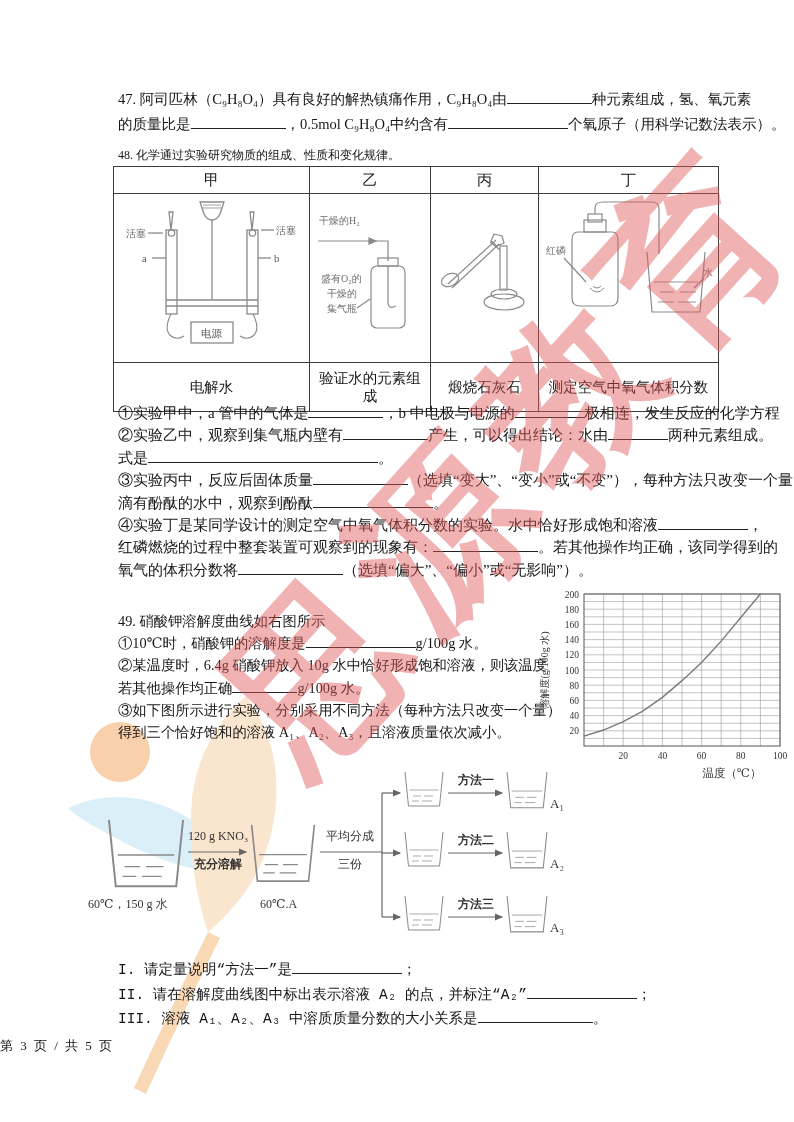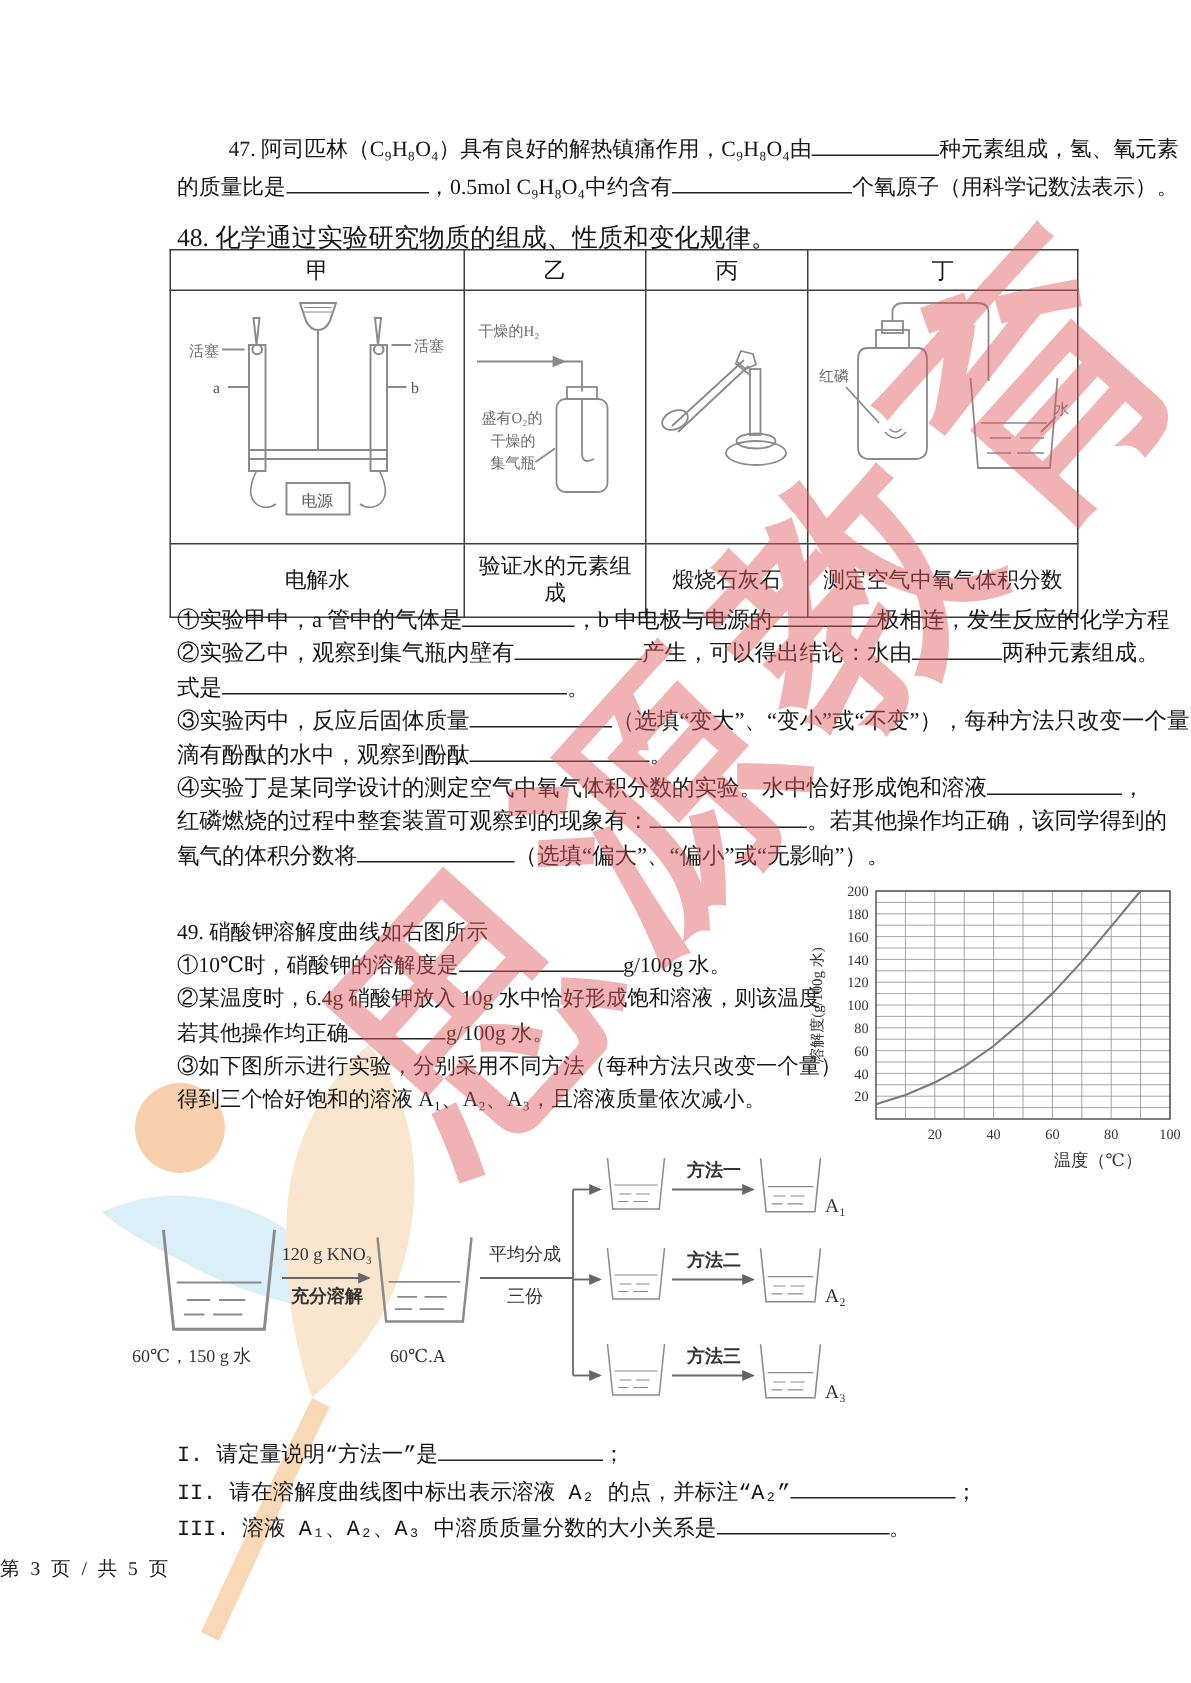--- a/index.html
+++ b/index.html
@@ -4,22 +4,22 @@
 <style>
   html,body{margin:0;padding:0;background:#ffffff;}
   .page{position:relative;width:794px;height:1122px;background:#fff;overflow:hidden;
         font-family:"Liberation Serif","DejaVu Serif",serif;color:#161616;}
   .abs{position:absolute;}
   .content{z-index:2;}
   .line{white-space:nowrap;}
   .blank{display:inline-block;border-bottom:1.2px solid #222;height:13px;}
   
   #q47{left:118px;top:90px;font-size:14.5px;}
-  #q47 .line{height:25px;text-align:right;}
-  #q48-intro{left:118px;top:147px;font-size:17px;}
+  #q47 .line{height:25px;}
+  #q48-intro{left:118px;top:147px;font-size:12px;}
   #q48-items{left:118px;top:404px;font-size:15px;}
   #q48-items .line{height:22.4px;}
   #q49-text{left:118px;top:612px;font-size:14.3px;}
   #q49-text .line{height:22.2px;}
   #roman{left:118px;top:960px;font-size:14.5px;}
   #roman .line{height:24.5px;font-family:Liberation Mono, monospace;}
   #footer{left:0;top:1037px;width:794px;text-align:left;font-size:13px;letter-spacing:2px;}
   
   #exp-table{left:113px;top:166px;}
   table.exp{border-collapse:collapse;table-layout:fixed;width:605px;border:1.6px solid #333;}

